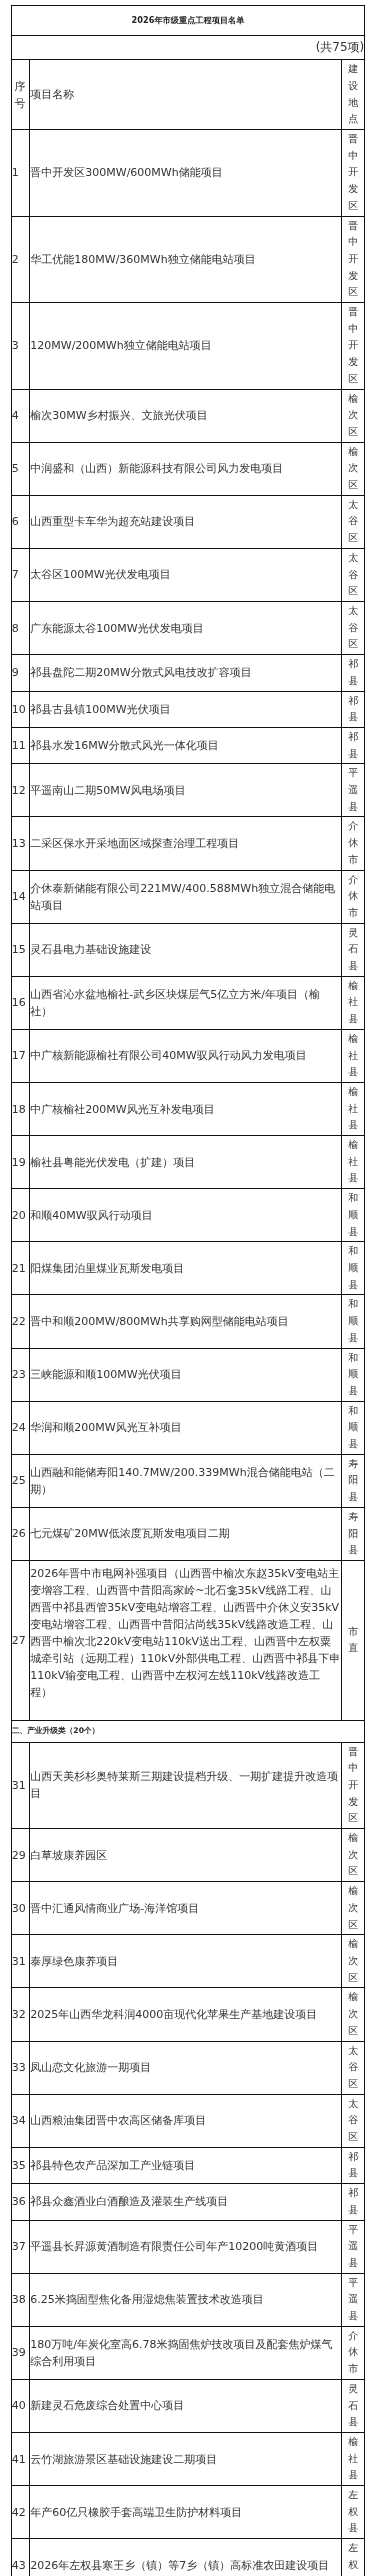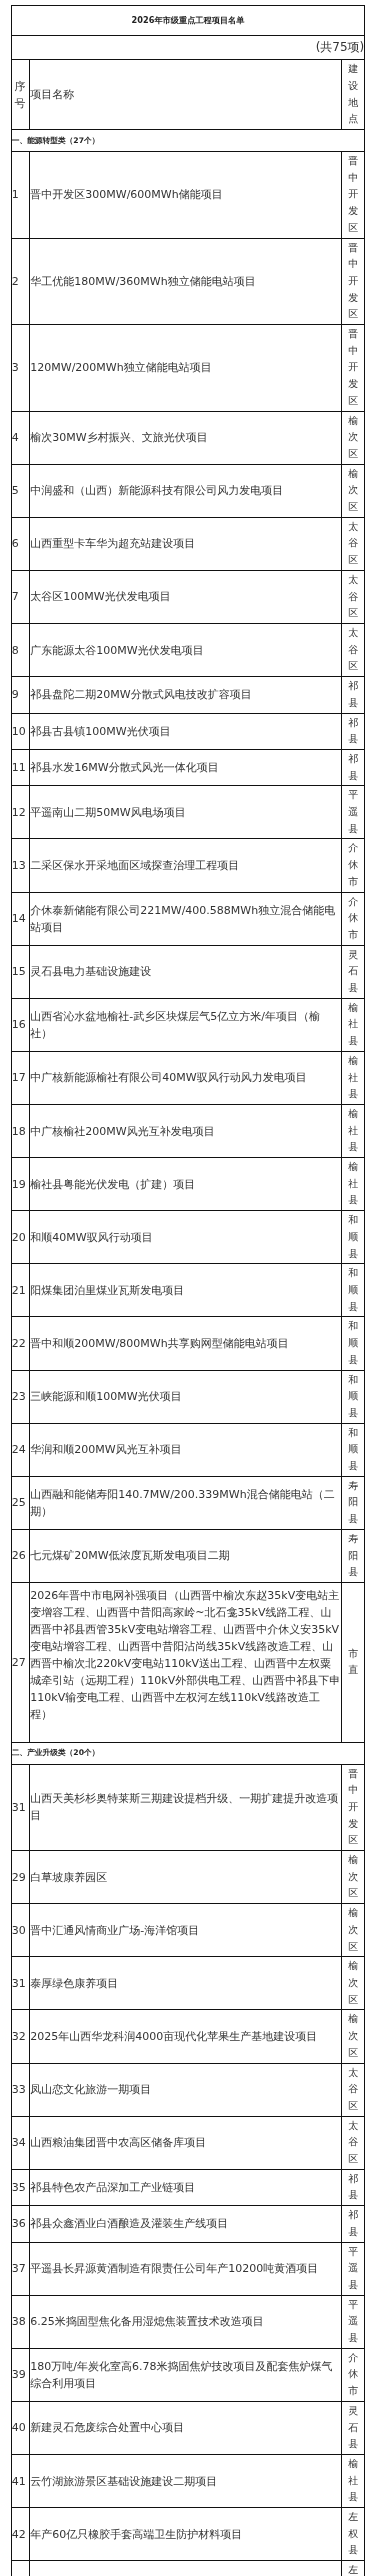--- a/index.html
+++ b/index.html
@@ -87,23 +87,20 @@
       </tr>
       <tr>
         <td class="no hdr-no">
             <div class="vtext">序号</div>
           </td>
         <td class="name">项目名称</td>
         <td class="loc">
             <div class="vtext">建设地点</div>
           </td>
       </tr>
-    <tr>
-          <td class="section" colspan="3">一、能源转型类（27个）</td>
-        </tr>
         <tr>
           <td class="no">1</td>
           <td class="name">晋中开发区300MW/600MWh储能项目</td>
           <td class="loc">
             <div class="vtext">晋中开发区</div>
           </td>
         </tr>
         <tr>
           <td class="no">2</td>
           <td class="name">华工优能180MW/360MWh独立储能电站项目</td>

